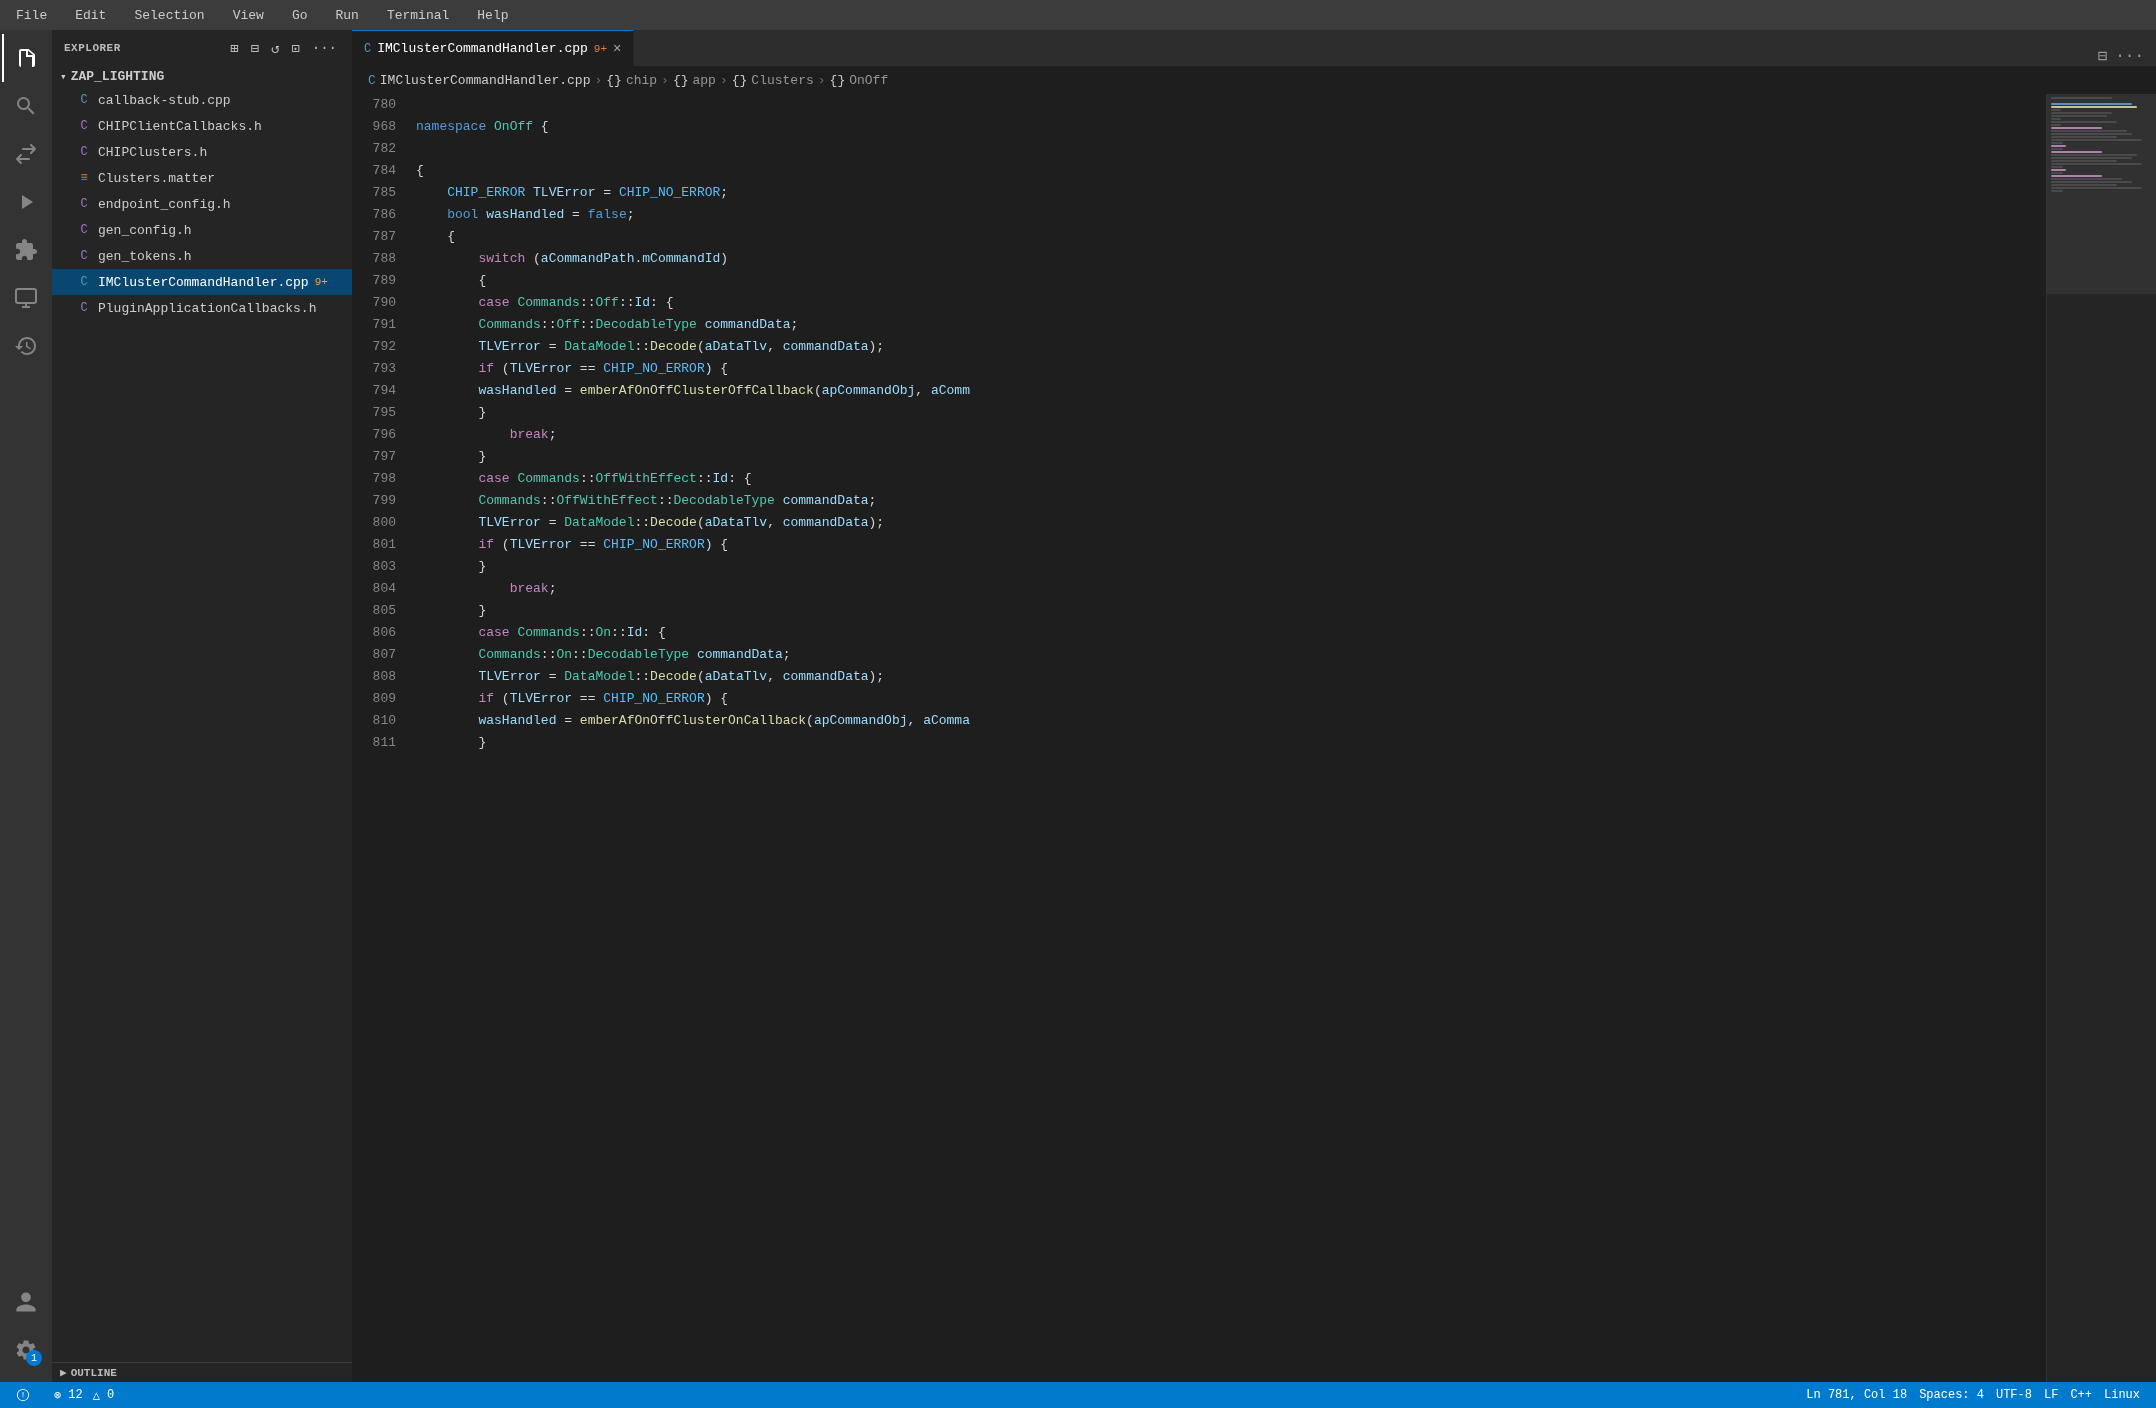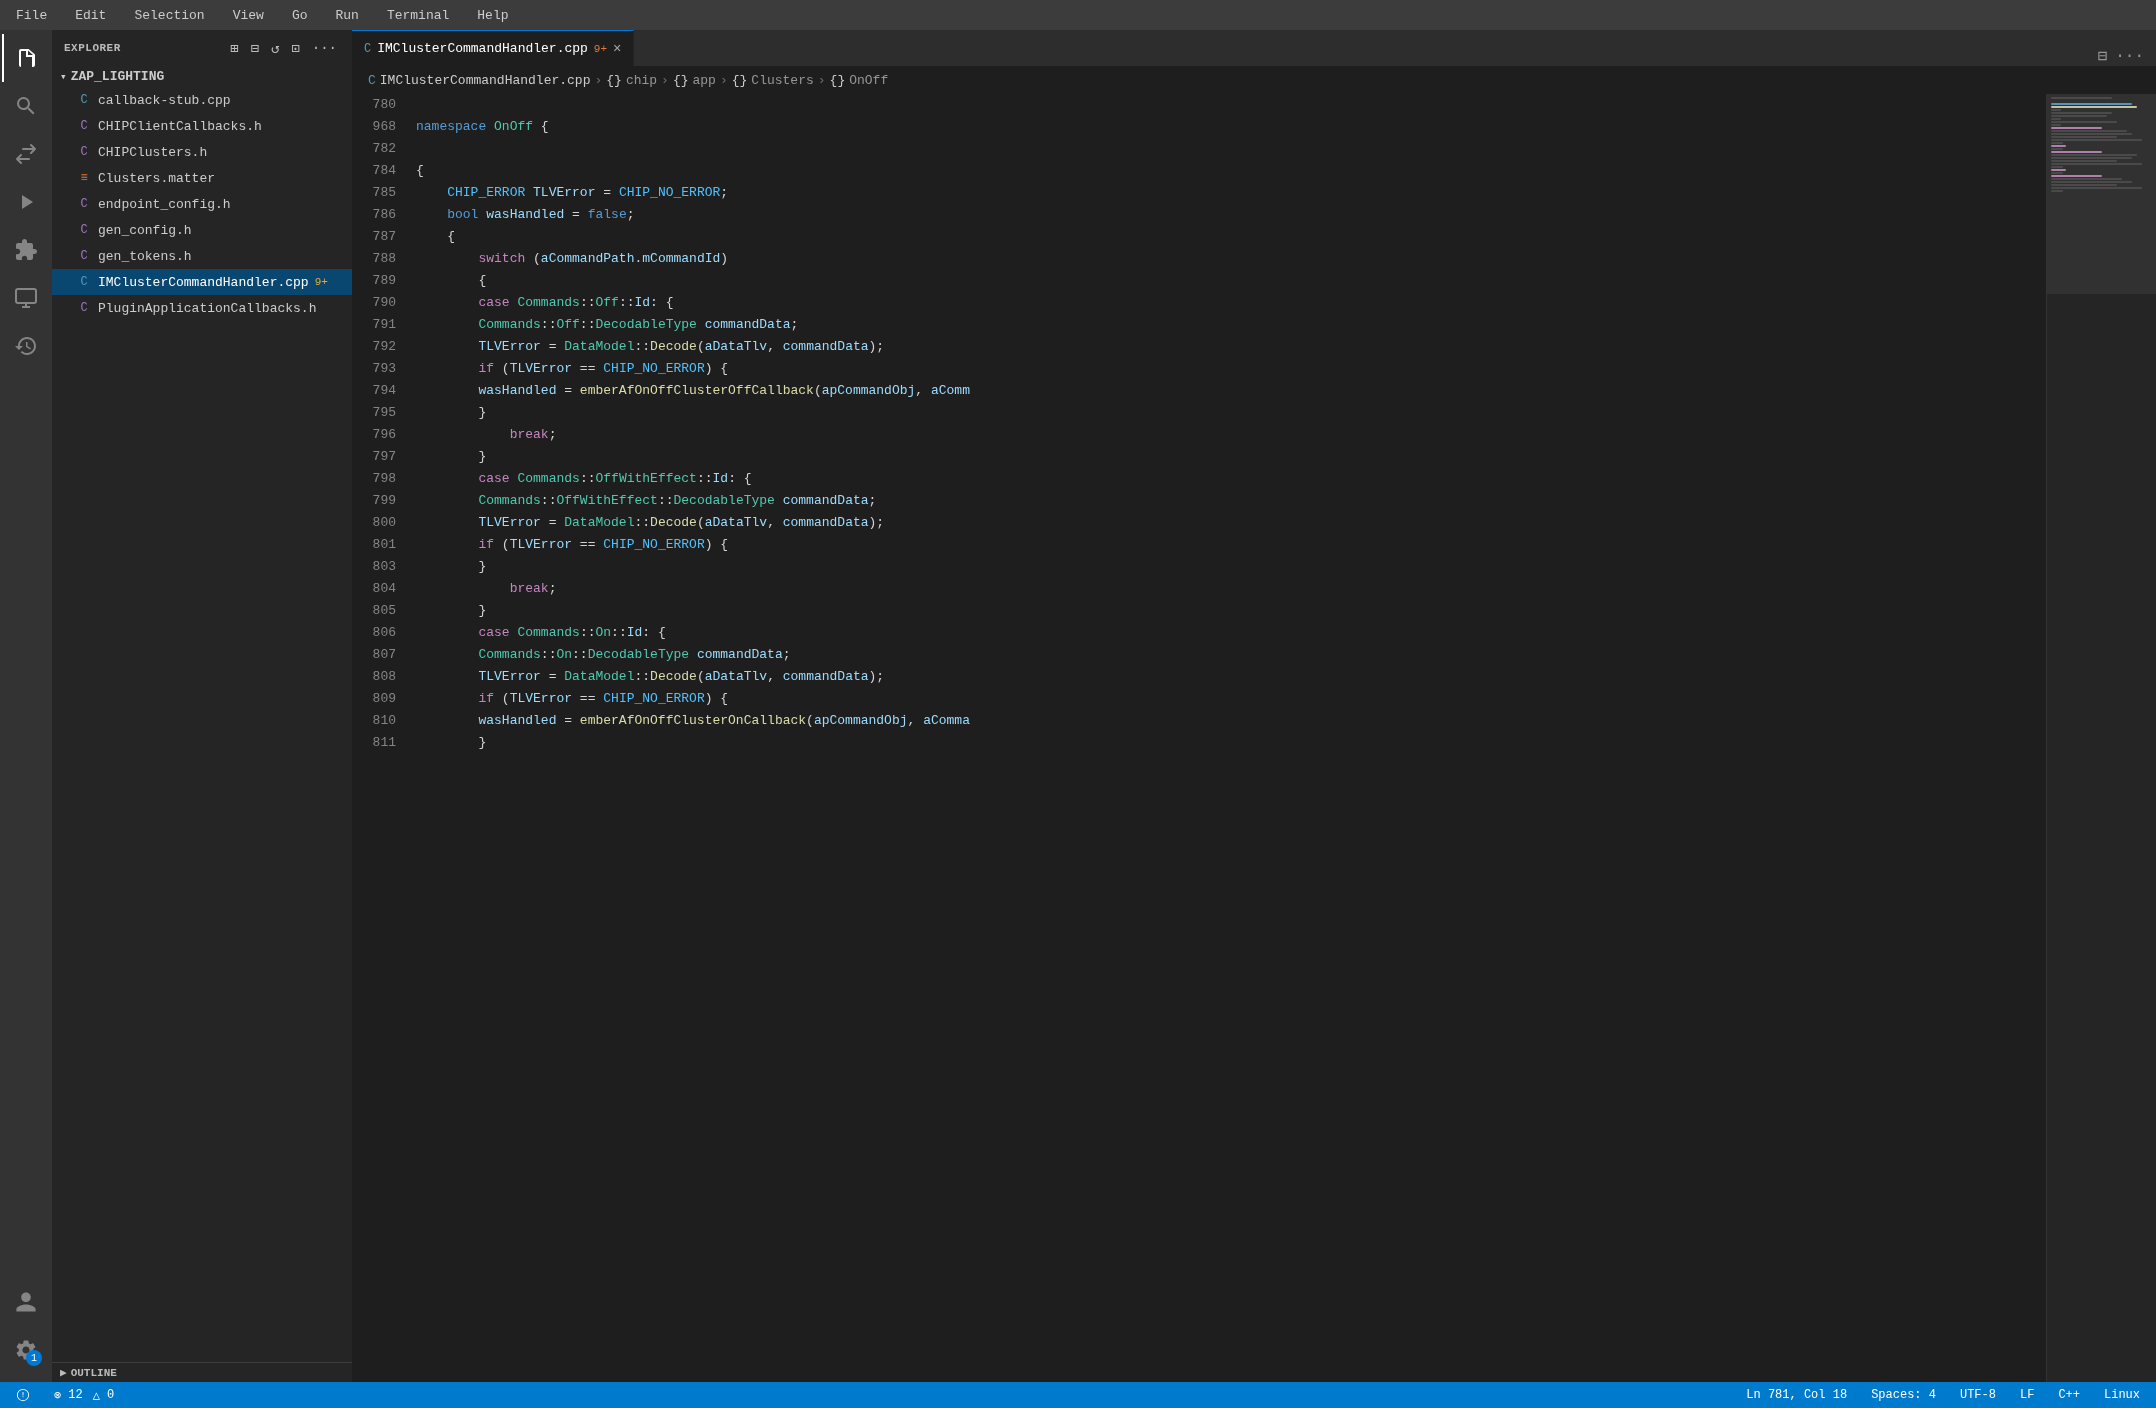--- a/index.html
+++ b/index.html
@@ -335,21 +335,21 @@
       background: #007acc;
       display: flex;
       align-items: center;
       padding: 0 10px;
       flex-shrink: 0;
       color: #ffffff;
       font-size: 12px;
       gap: 0;
     }
     .status-left { display: flex; align-items: center; gap: 8px; }
-    .status-right { margin-left: auto; display: flex; align-items: center; gap: 12px; }
+    .status-right { margin-left: auto; display: flex; align-items: center; }
     .status-item { cursor: pointer; padding: 0 6px; height: 26px; display: flex; align-items: center; }
     .status-error { display: flex; align-items: center; gap: 4px; }
   </style>
 </head>
 <body>
 
 <div class="menu-bar">
   <div class="menu-item">File</div>
   <div class="menu-item">Edit</div>
   <div class="menu-item">Selection</div>

